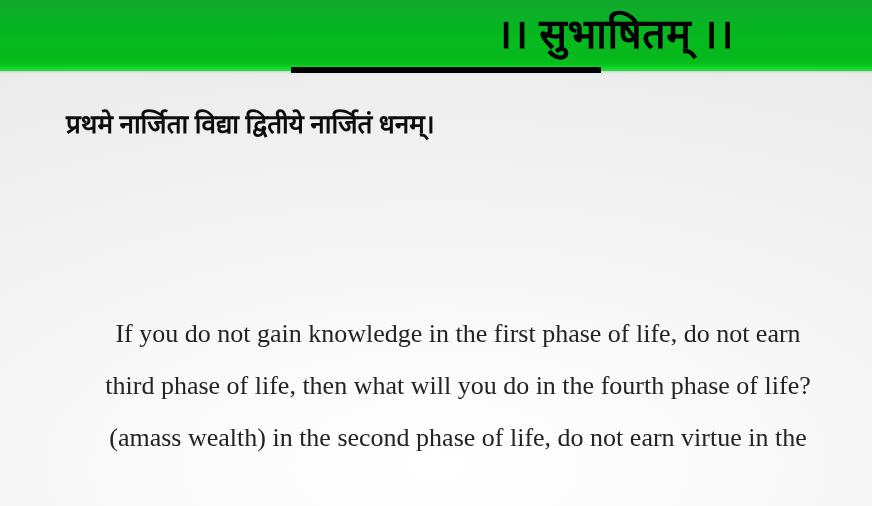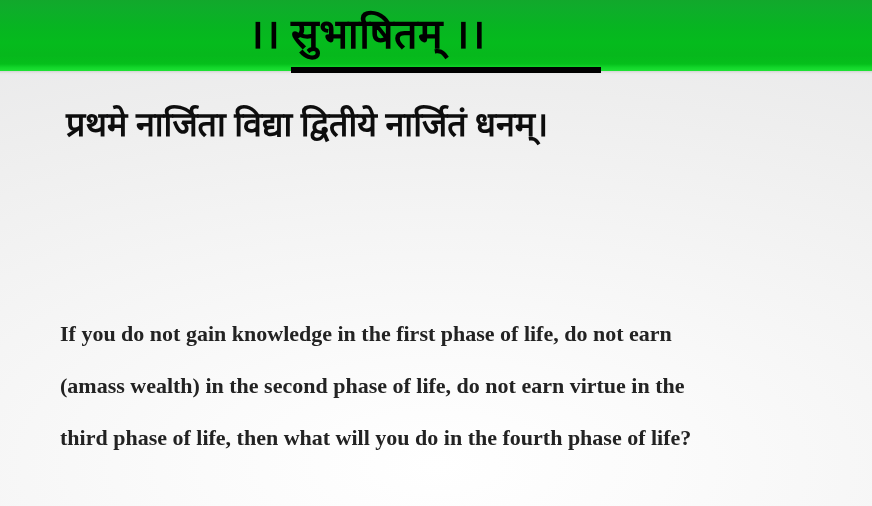--- a/index.html
+++ b/index.html
@@ -56,21 +56,21 @@
       rgba(190,190,190,0.55) 0%,
       rgba(225,225,225,0.35) 55%,
       rgba(245,245,245,0.0) 100%);
   }
 
   .banner-title {
     position: absolute;
     left: 0;
     top: 8px;
     width: 734px;
-    text-align: center;
+    text-align: right;
     font-family: "Liberation Serif", "DejaVu Serif", serif;
     font-size: 41px;
     font-weight: bold;
     line-height: 52px;
     color: #000000;
     letter-spacing: 0.5px;
     white-space: nowrap;
   }
   .banner-title-underline {
     position: absolute;
@@ -83,59 +83,60 @@
 
   
   .verse {
     position: absolute;
     left: 66px;
     top: 108px;
     width: 790px;
   }
   .verse-line {
     font-family: "Liberation Serif", "DejaVu Serif", serif;
-    font-size: 34px;
+    font-size: 26px;
     font-weight: bold;
     color: #0d0d0d;
     line-height: 34px;
     margin-bottom: 40px;
     white-space: nowrap;
   }
 
   
   .translation {
     position: absolute;
     left: 60px;
     top: 320px;
     width: 796px;
   }
   .translation-line {
     font-family: "Liberation Serif", "DejaVu Serif", serif;
-    font-size: 22px;
-    font-weight: bold;
+    font-size: 26px;
+    font-weight: normal;
     color: #232323;
     line-height: 27px;
     margin-bottom: 25px;
     white-space: nowrap;
+    text-align: center;
   }
 </style>
 </head>
 <body>
 
 <div class="slide">
 
   <div class="banner"></div>
   <div class="banner-edge"></div>
 
   <div class="banner-title">।। सुभाषितम् ।।</div>
   <div class="banner-title-underline"></div>
 
   <div class="verse">
     <div class="verse-line">प्रथमे नार्जिता विद्या द्वितीये नार्जितं धनम्।</div>
   </div>
 
   <div class="translation">
     <div class="translation-line">If you do not gain knowledge in the first phase of life, do not earn</div>
+    <div class="translation-line">third phase of life, then what will you do in the fourth phase of life?</div>
     <div class="translation-line">(amass wealth) in the second phase of life, do not earn virtue in the</div>
-    <div class="translation-line">third phase of life, then what will you do in the fourth phase of life?</div>
   </div>
 
 </div>
 
 </body></html>

